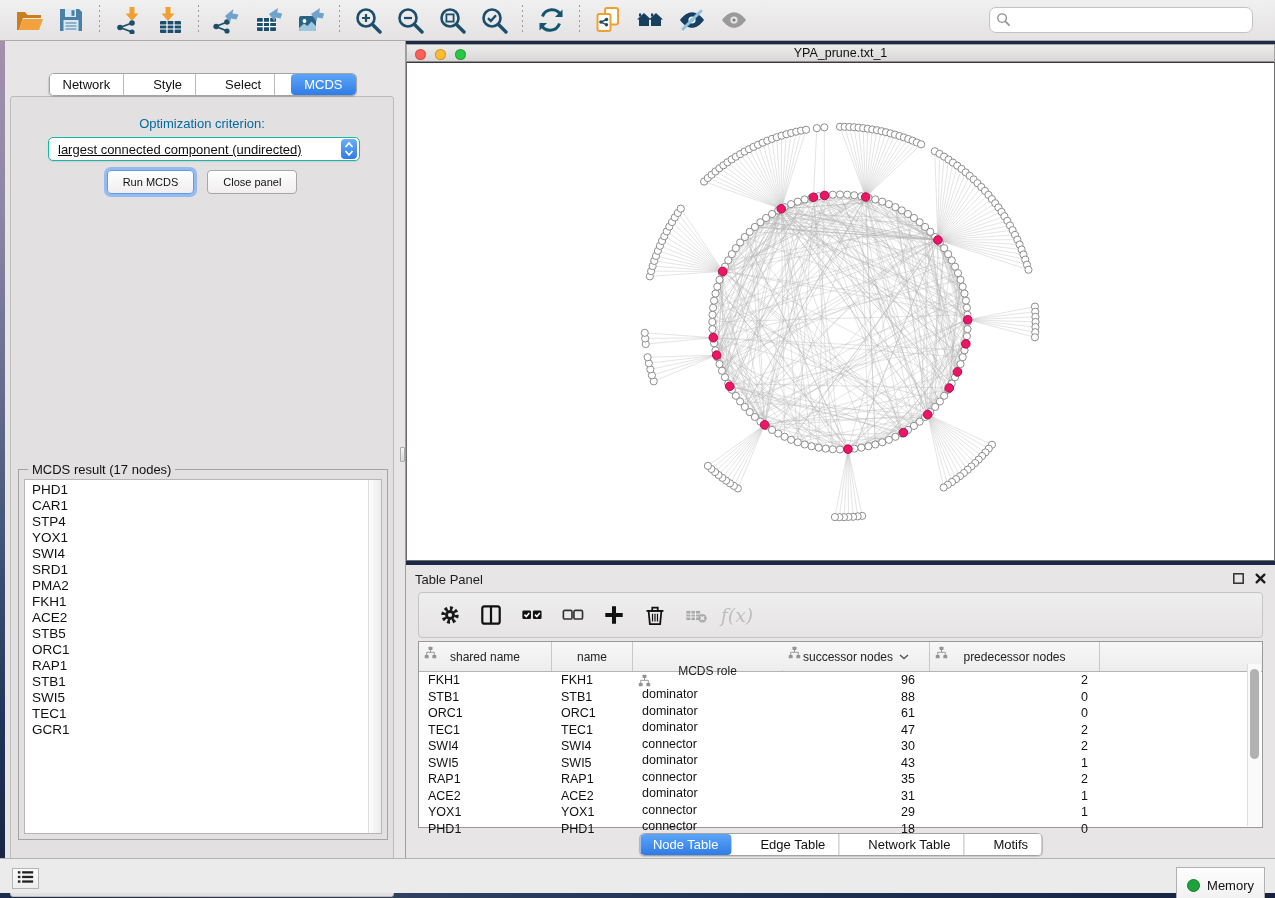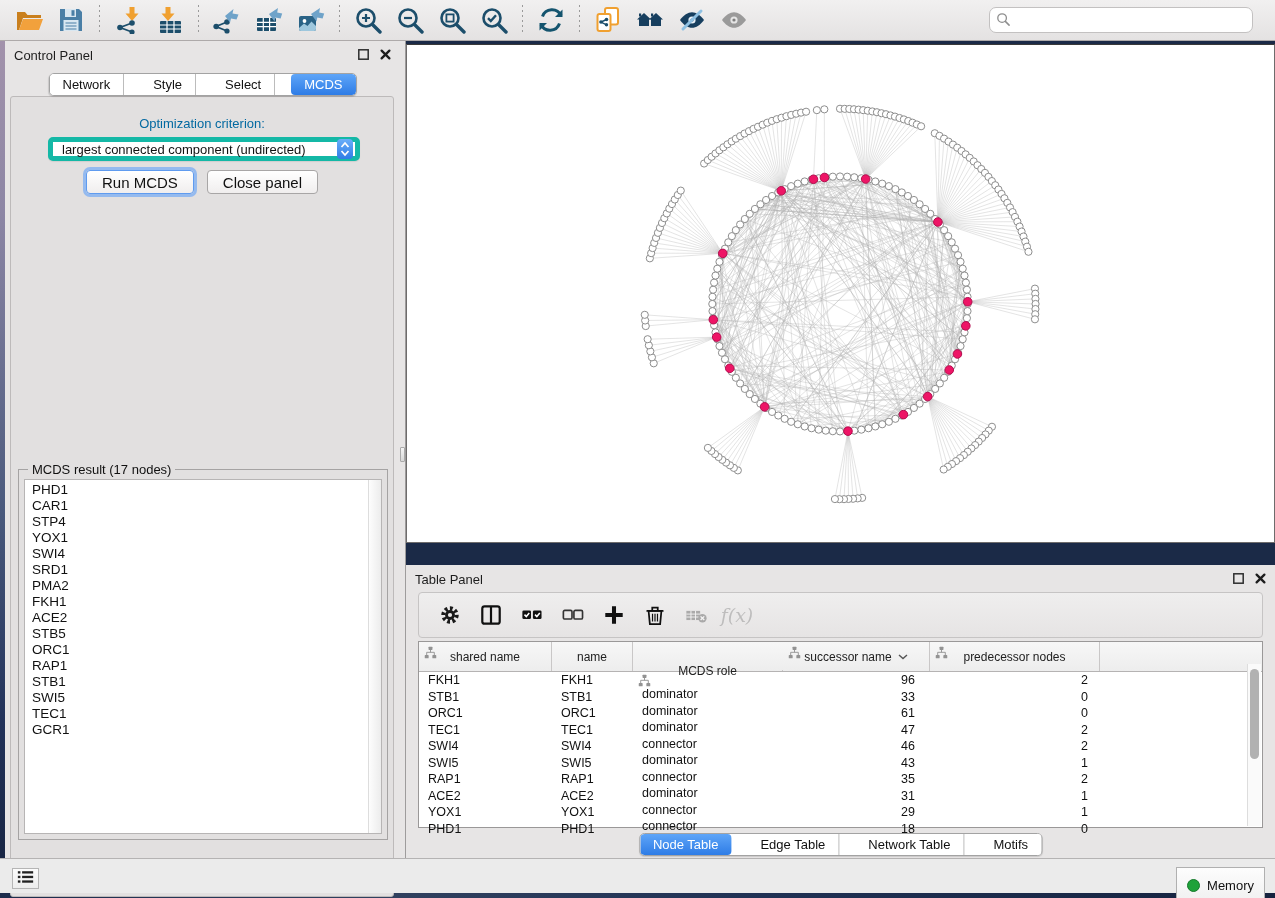--- a/index.html
+++ b/index.html
@@ -48,29 +48,29 @@
   .seg-tab:last-child { border-right:none; }
   .seg-tab.sel { background:linear-gradient(#5ea5f8,#2e7ce6); color:#fff; border-radius:4px;
     border-right:none; }
   #cp-tabs { position:absolute; left:50%; transform:translateX(-50%); top:32px; z-index:2; }
 
   #cp-content { position:absolute; left:5px; top:55px; width:384px; height:801px;
     background:#e2e0e0; border:1px solid #bdbaba; border-radius:3px; }
   #criterion-label { position:absolute; top:19px; width:100%; text-align:center;
     font-size:13px; color:#0369a1; }
   #criterion-select { position:absolute; left:37px; top:40px; width:312px; height:24px;
-    background:#fff; border:5px solid #14b8a6; border-radius:5px; display:flex;
-    align-items:center; cursor:pointer; box-shadow:0 1px 1px rgba(0,0,0,.08); }
+    background:#fff; border:1px solid #14b8a6; border-radius:5px; display:flex;
+    align-items:center; cursor:pointer; box-shadow:0 1px 1px rgba(0,0,0,.08);text-decoration:underline; }
   #criterion-select .sel-text { flex:1; font-size:13px; color:#111; padding-left:9px;
     white-space:nowrap; overflow:hidden; }
   #criterion-select .stepper { width:16px; height:20px; margin-right:2px; }
   #criterion-select .stepper svg { width:16px; height:20px; display:block; }
   #cp-buttons { position:absolute; top:73px; width:100%; display:flex; gap:13px;
     justify-content:center; }
-  .aq-btn { height:24px; padding:0 15px; font-size:15px; color:#111;
+  .aq-btn { height:24px; padding:0 15px; font-size:11px; color:#111;
     background:linear-gradient(#fff,#f0eeee); border:1px solid #a8a6a6; border-radius:4px;
     cursor:pointer; }
   .aq-btn.focused { box-shadow:0 0 0 3px rgba(96,160,248,.6); border-color:#5f9bef; }
 
   #mcds-group { position:absolute; left:7px; top:372px; width:370px; height:371px;
     border:1px solid #a5a3a3; }
   #mcds-group-label { position:absolute; left:9px; top:-8px; background:#e2e0e0;
     padding:0 4px; font-size:13px; color:#111;text-align:center; }
   #mcds-list { position:absolute; left:5px; top:9px; right:5px; bottom:5px; background:#fff;
     border:1px solid #b7b5b5; overflow:hidden; }
@@ -340,35 +340,20 @@
             <path d="M10 10l4 4" stroke="#8e8e8e" stroke-width="1.6" stroke-linecap="round"></path>
           </svg></span>
       <input id="search-input" value="" placeholder="" style="">
     </div>
   </div>
 
   <div id="desk-left" class="abs"></div>
   <div id="desk-bottom" class="abs"></div>
 
   <div id="control-panel" class="abs">
-    <div class="panel-title-row">
-      <span class="panel-title">Control Panel</span>
-      <span class="win-ctrls">
-        <button class="win-btn">
-          <span><svg viewBox="0 0 13 13">
-                <rect x="1.8" y="1.8" width="9.4" height="9.4" fill="none" stroke="#2e2e2e" stroke-width="1.5"></rect>
-              </svg></span>
-        </button>
-        <button class="win-btn">
-          <span><svg viewBox="0 0 13 13">
-                <path d="M2.6 2.6l7.8 7.8M10.4 2.6l-7.8 7.8" stroke="#1d1d1d" stroke-width="2.3" stroke-linecap="round"></path>
-              </svg></span>
-        </button>
-      </span>
-    </div>
     <div id="cp-tabs" class="seg-tabs">
         <button class="seg-tab">Network</button>
         <button class="seg-tab">Style</button>
         <button class="seg-tab">Select</button>
         <button class="seg-tab sel">MCDS</button>
       </div>
     <div id="cp-content">
       <div id="criterion-label">Optimization criterion:</div>
       <div id="criterion-select">
         <span class="sel-text">largest connected component (undirected)</span>
@@ -414,20 +399,26 @@
         </div>
       </div>
     </div>
   </div>
 
   <div id="v-split" class="abs">
     <div class="grip"></div>
   </div>
 
   <div id="net-win" class="abs">
+    <div id="net-titlebar">
+      <span id="tl-close" class="tl"></span>
+      <span id="tl-min" class="tl"></span>
+      <span id="tl-zoom" class="tl"></span>
+      <div id="net-title">YPA_prune.txt_1</div>
+    </div>
     <div id="net-canvas">
       <svg viewBox="0 0 869 499" preserveAspectRatio="none">
           <g class="edges">
             <line x1="375.1" y1="146.4" x2="434.0" y2="132.0"></line>
             <line x1="375.1" y1="146.4" x2="372.1" y2="148.0"></line>
             <line x1="375.1" y1="146.4" x2="558.8" y2="288.5"></line>
             <line x1="375.1" y1="146.4" x2="557.0" y2="224.6"></line>
             <line x1="375.1" y1="146.4" x2="307.8" y2="281.4"></line>
             <line x1="375.1" y1="146.4" x2="412.6" y2="386.2"></line>
             <line x1="375.1" y1="146.4" x2="549.3" y2="315.5"></line>
@@ -1310,21 +1301,21 @@
           </div>
           <div class="th c3">
             <span class="tree"><svg viewBox="0 0 14 14">
                 <g fill="#939393">
                   <rect x="4.9" y=".8" width="4.2" height="3.4" rx=".6"></rect>
                   <rect x=".8" y="9.8" width="4.2" height="3.4" rx=".6"></rect>
                   <rect x="9" y="9.8" width="4.2" height="3.4" rx=".6"></rect>
                 </g>
                 <path d="M7 4.2v2.6M2.9 9.8V6.8h8.2v3" stroke="#939393" fill="none"></path>
               </svg></span>
-            <span>successor name</span>
+            <span>successor nodes</span>
             <span class="caret">
               <svg viewBox="0 0 10 6">
                 <path d="M1 1l4 3.6L9 1" fill="none" stroke="#555" stroke-width="1.4"></path>
               </svg>
             </span>
           </div>
           <div class="th c4">
             <span class="tree"><svg viewBox="0 0 14 14">
                 <g fill="#939393">
                   <rect x="4.9" y=".8" width="4.2" height="3.4" rx=".6"></rect>
@@ -1342,42 +1333,42 @@
             <div class="td c0">FKH1</div>
             <div class="td c1">FKH1</div>
             <div class="td c2">dominator</div>
             <div class="td c3 num">96</div>
             <div class="td c4 num">2</div>
           </div>
           <div class="t-row">
             <div class="td c0">STB1</div>
             <div class="td c1">STB1</div>
             <div class="td c2">dominator</div>
-            <div class="td c3 num">33</div>
+            <div class="td c3 num">88</div>
             <div class="td c4 num">0</div>
           </div>
           <div class="t-row">
             <div class="td c0">ORC1</div>
             <div class="td c1">ORC1</div>
             <div class="td c2">dominator</div>
             <div class="td c3 num">61</div>
             <div class="td c4 num">0</div>
           </div>
           <div class="t-row">
             <div class="td c0">TEC1</div>
             <div class="td c1">TEC1</div>
             <div class="td c2">connector</div>
             <div class="td c3 num">47</div>
             <div class="td c4 num">2</div>
           </div>
           <div class="t-row">
             <div class="td c0">SWI4</div>
             <div class="td c1">SWI4</div>
             <div class="td c2">dominator</div>
-            <div class="td c3 num">46</div>
+            <div class="td c3 num">30</div>
             <div class="td c4 num">2</div>
           </div>
           <div class="t-row">
             <div class="td c0">SWI5</div>
             <div class="td c1">SWI5</div>
             <div class="td c2">connector</div>
             <div class="td c3 num">43</div>
             <div class="td c4 num">1</div>
           </div>
           <div class="t-row">

